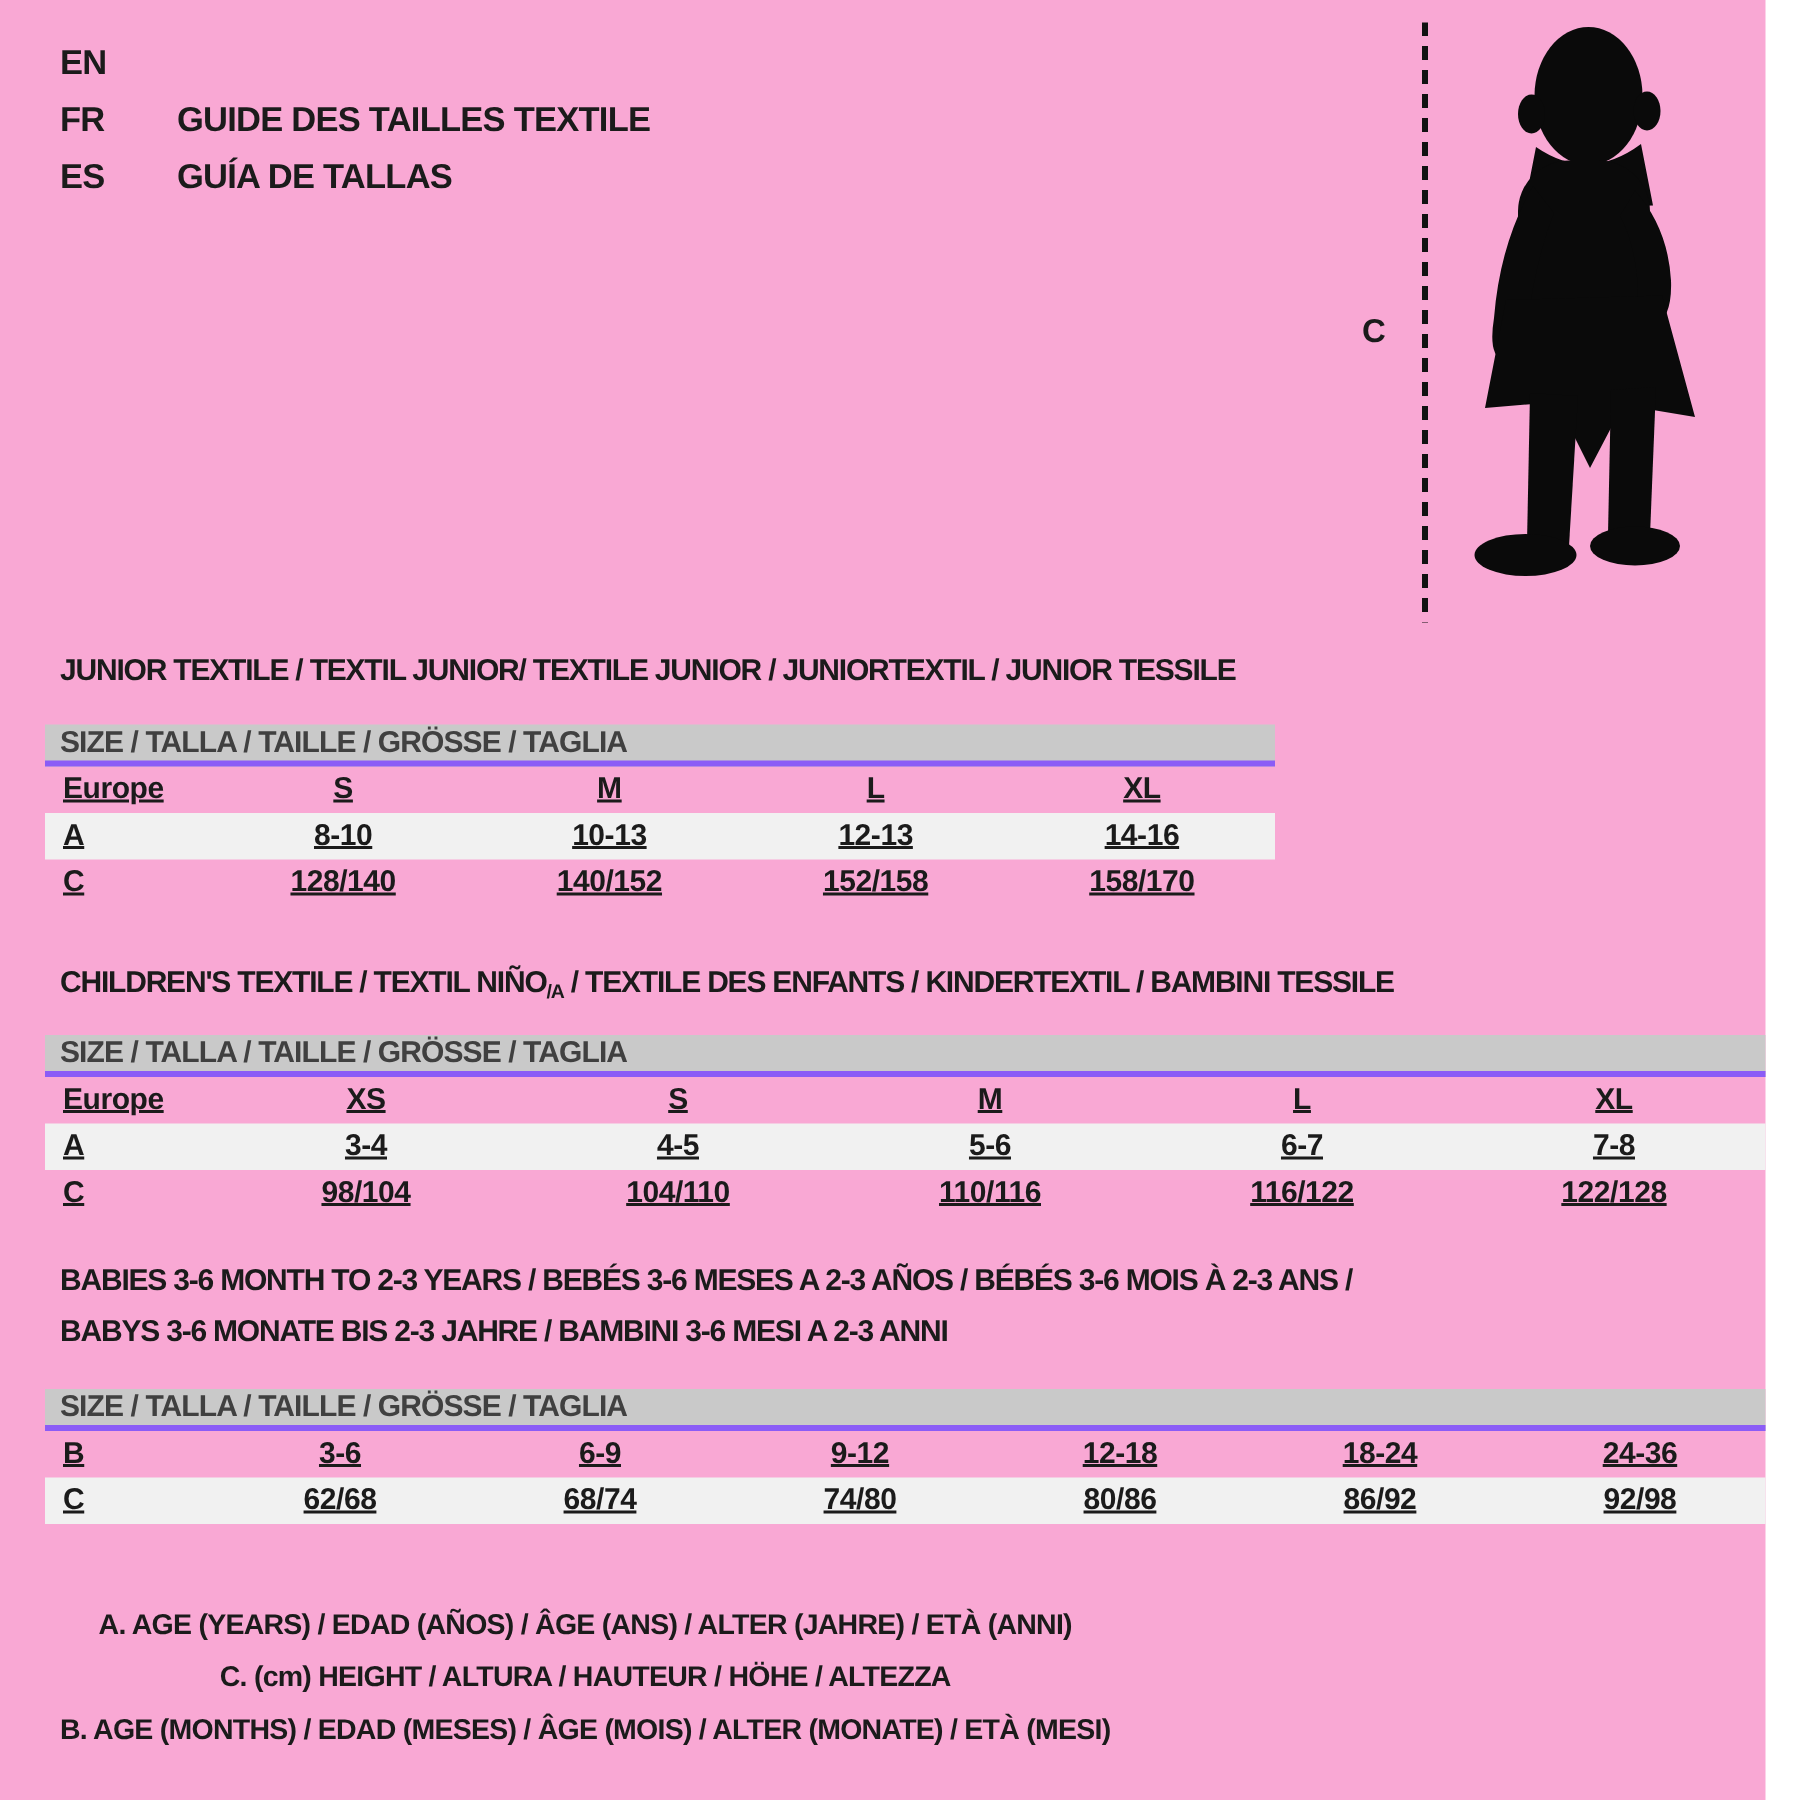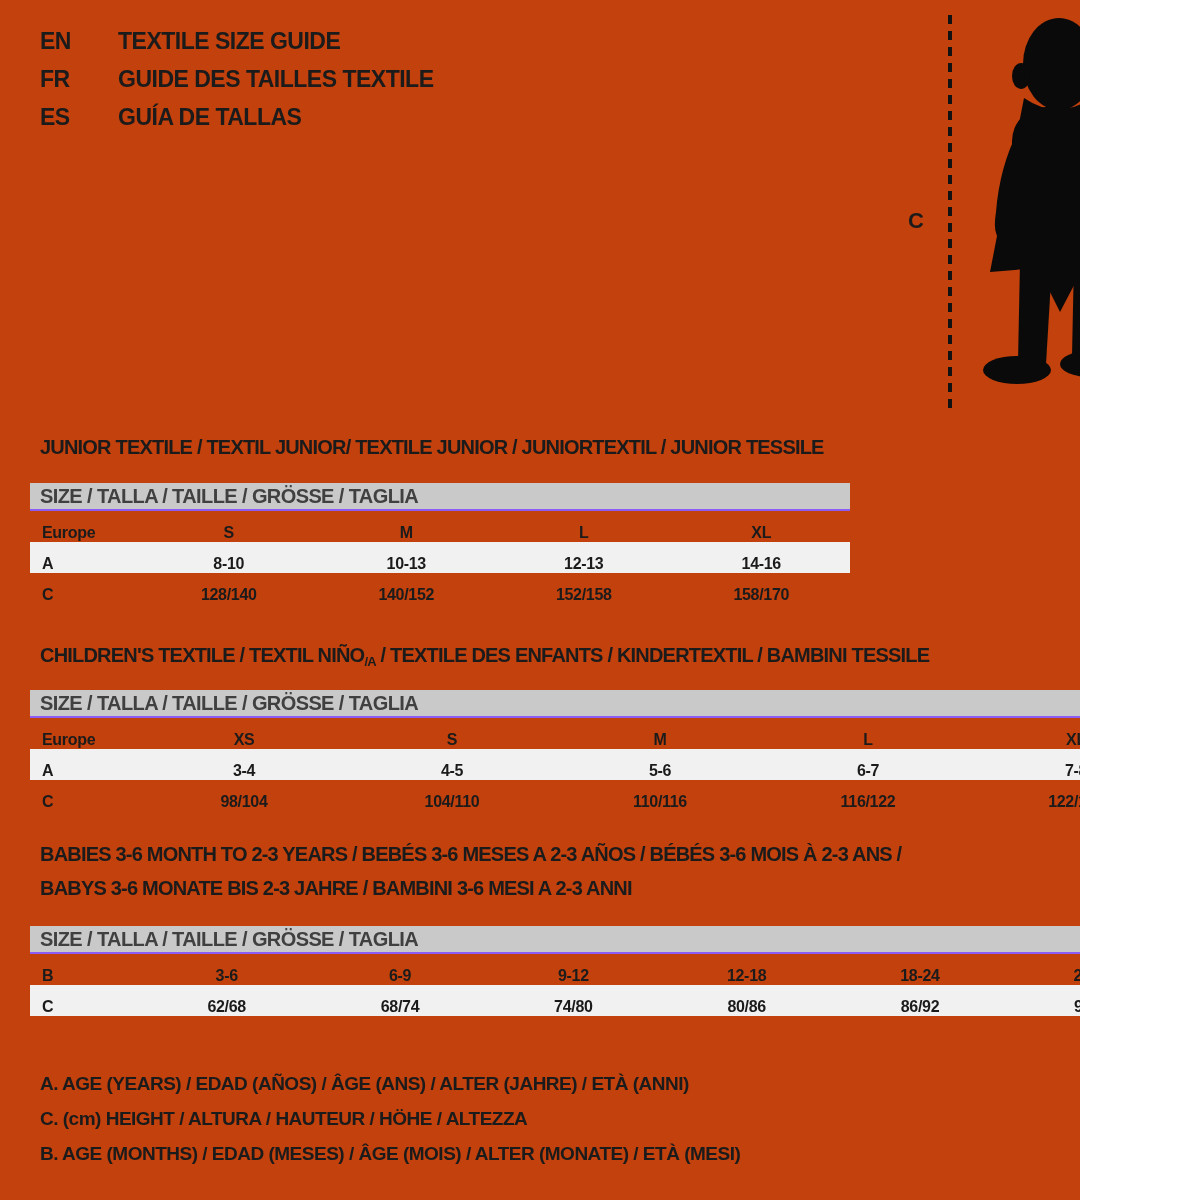--- a/index.html
+++ b/index.html
@@ -1,21 +1,21 @@
 <!DOCTYPE html>
 <html><head>
 <meta charset="utf-8">
 <style>
   * { box-sizing: border-box; }
   html, body { margin: 0; padding: 0; background: #ffffff; }
   .page {
     position: relative;
-    width: 1080px;
+    width: 1177px;
     height: 1200px;
-    background: #c2410c;
+    background: #f9a8d4;
     font-family: "Liberation Sans", sans-serif;
     color: #1b1b1b;
     overflow: hidden;
   }
 
   
   .lang-block {
     position: absolute;
     top: 28px; left: 40px;
     display: flex; flex-direction: column;
@@ -50,54 +50,53 @@
     font-size: 20px; font-weight: 700; letter-spacing: -0.8px;
     white-space: nowrap;
   }
   .sub-a { font-size: 13px; vertical-align: -4px; font-weight: 700; }
 
   
   .size-table { position: absolute; left: 30px; }
   .bar {
     height: 28px;
     background: #c9c9c9;
-    border-bottom: 2px solid #8b5cf6;
+    border-bottom: 4px solid #8b5cf6;
     display: flex; align-items: center;
     padding-left: 10px;
     font-size: 20px; font-weight: 700; letter-spacing: -0.6px;
     color: #404040;
   }
   .trow {
-    display: flex; align-items: flex-end;
+    display: flex; align-items: center;
     height: 31px;
-    font-size: 16px; font-weight: 700; letter-spacing: -0.3px;
+    font-size: 20px; font-weight: 700; letter-spacing: -0.3px; text-decoration: underline;
   }
   .trow.alt { background: #f1f1f1; }
   .trow .lbl { width: 110px; padding-left: 12px; }
   .trow .val { flex: 1; text-align: center; }
 
   
   .legend {
     position: absolute;
     left: 40px; top: 1066px;
     display: flex; flex-direction: column;
     gap: 0;
-    font-size: 19px; font-weight: 700; letter-spacing: -0.5px;
+    font-size: 19px; font-weight: 700; letter-spacing: -0.5px; align-items: center;
   }
   .legend-line { height: 35px; display: flex; align-items: center; white-space: nowrap; }
 </style>
 </head>
 <body>
 
 <div class="page">
 
   <div class="lang-block">
     <div class="lang-row">
       <span class="lang-code">EN</span>
-      <span class="lang-title">TEXTILE SIZE GUIDE</span>
     </div>
     <div class="lang-row">
       <span class="lang-code">FR</span>
       <span class="lang-title">GUIDE DES TAILLES TEXTILE</span>
     </div>
     <div class="lang-row">
       <span class="lang-code">ES</span>
       <span class="lang-title">GUÍA DE TALLAS</span>
     </div>
   </div>

